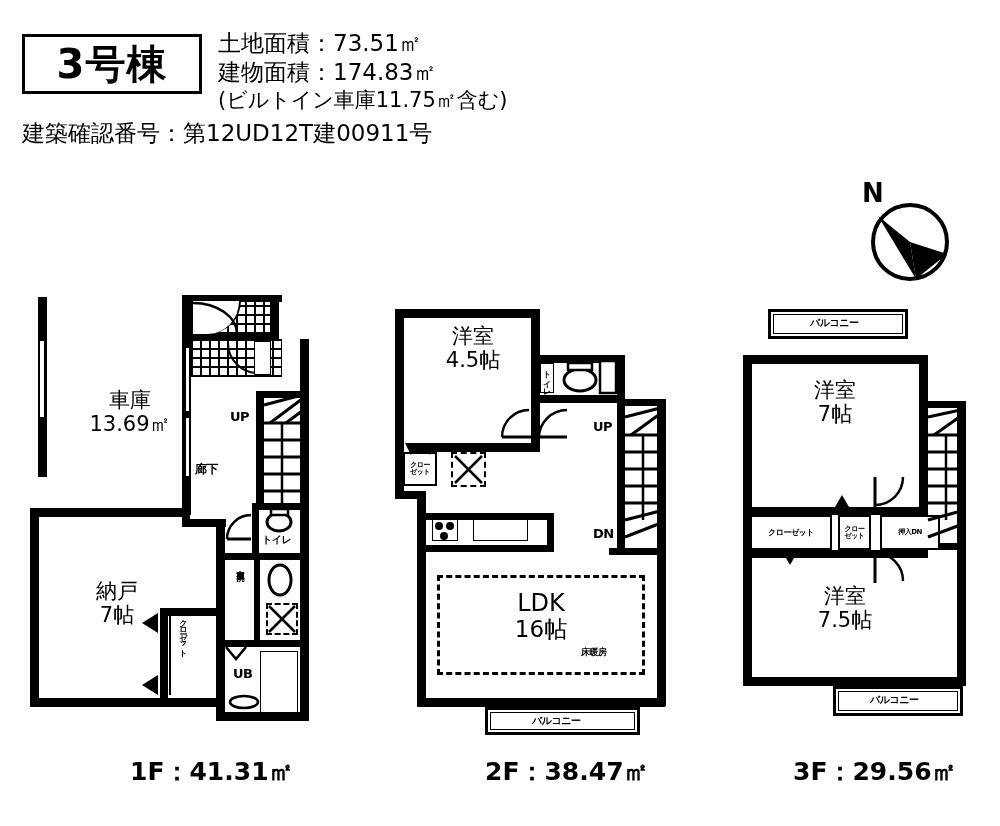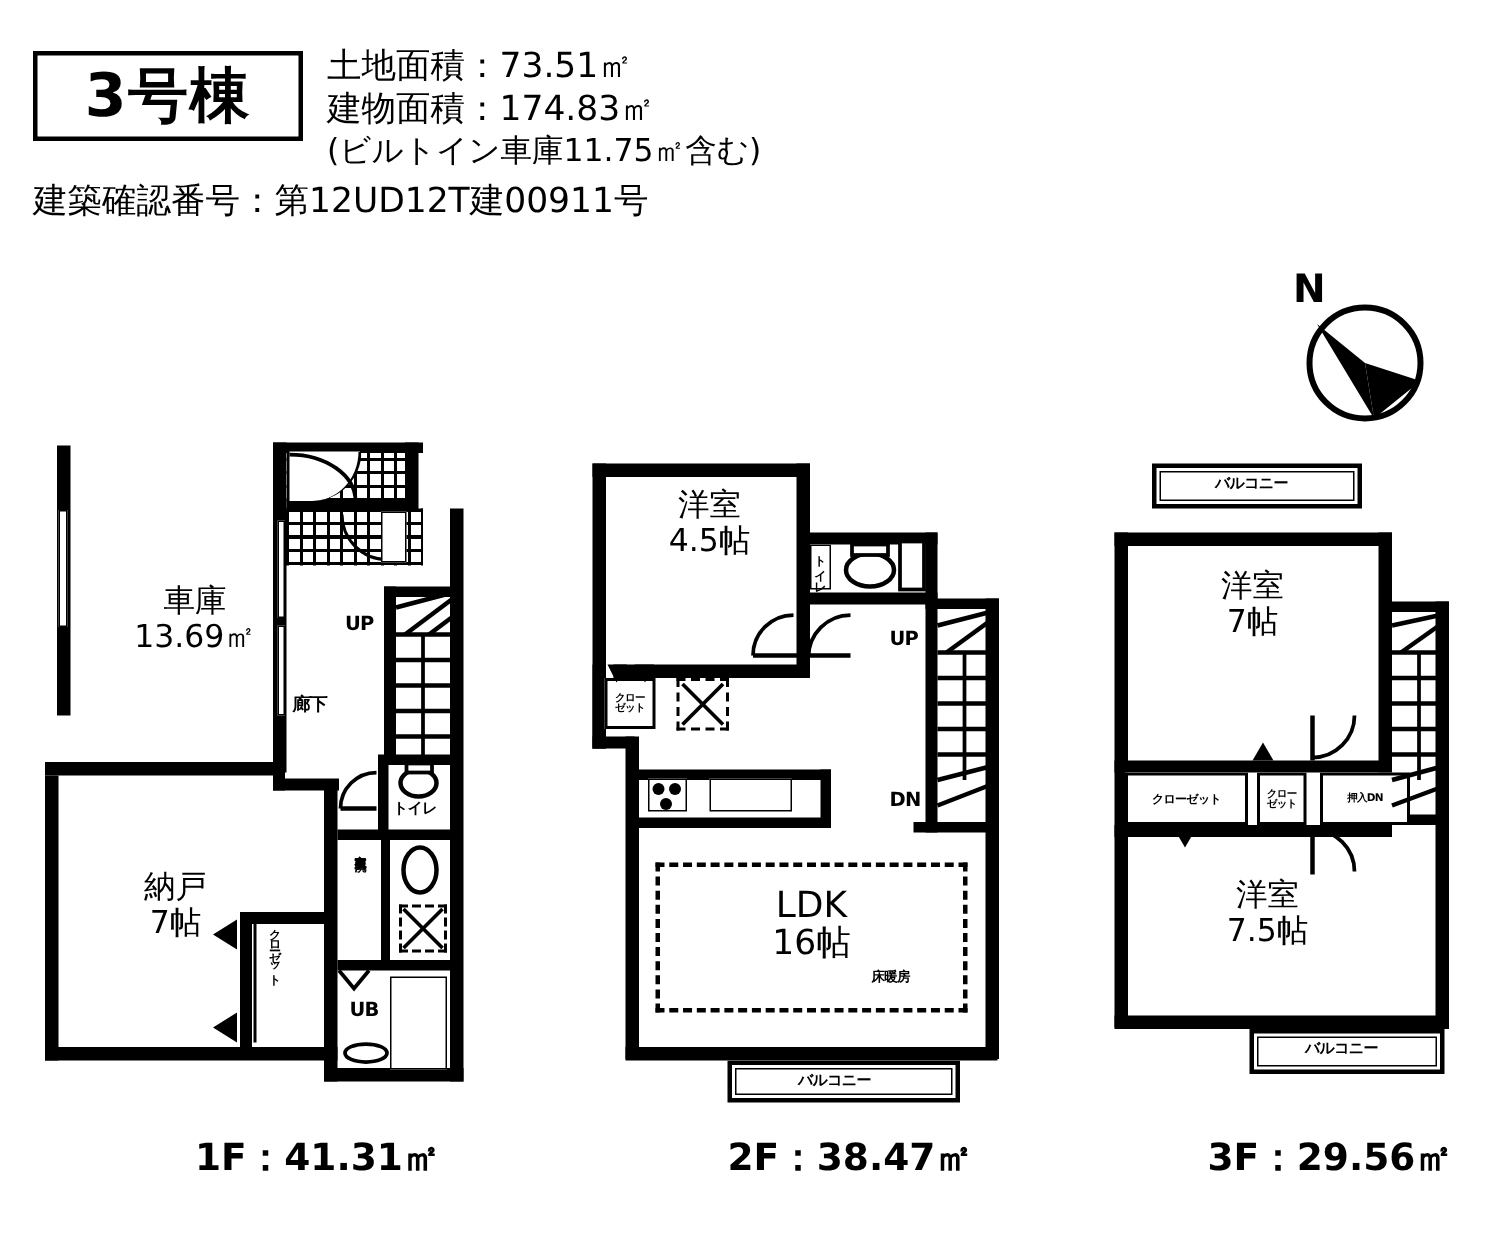--- a/index.html
+++ b/index.html
@@ -327,16 +327,16 @@
 
     <div class="room-label" style="left:60px;top:290px;width:120px;">
       <div class="rl-name">洋室</div>
       <div class="rl-size">7.5帖</div>
     </div>
 
     <div class="thinbox" style="left:108px;top:391px;width:130px;height:30px;border-width:3px;"></div>
     <div class="thinbox" style="left:113px;top:396px;width:120px;height:20px;border-width:1.5px;"></div>
     <div class="tiny" style="left:145px;top:400px;font-size:10px;">バルコニー</div>
 
-    <div class="floor-cap" style="left:80px;top:460px;text-align:right;">3F：29.56㎡</div>
+    <div class="floor-cap" style="left:68px;top:460px;text-align:right;">3F：29.56㎡</div>
   </div>
 
 </div>
 
 </body></html>

